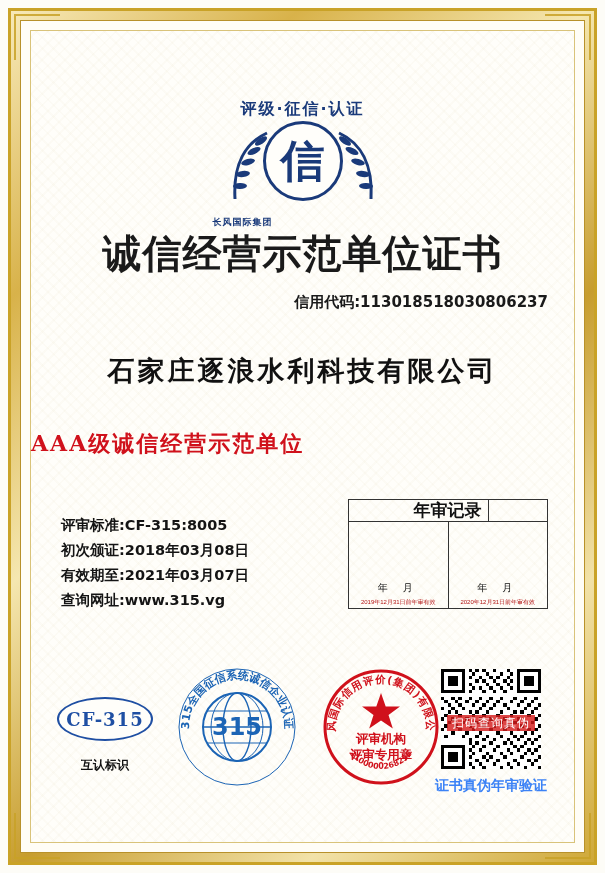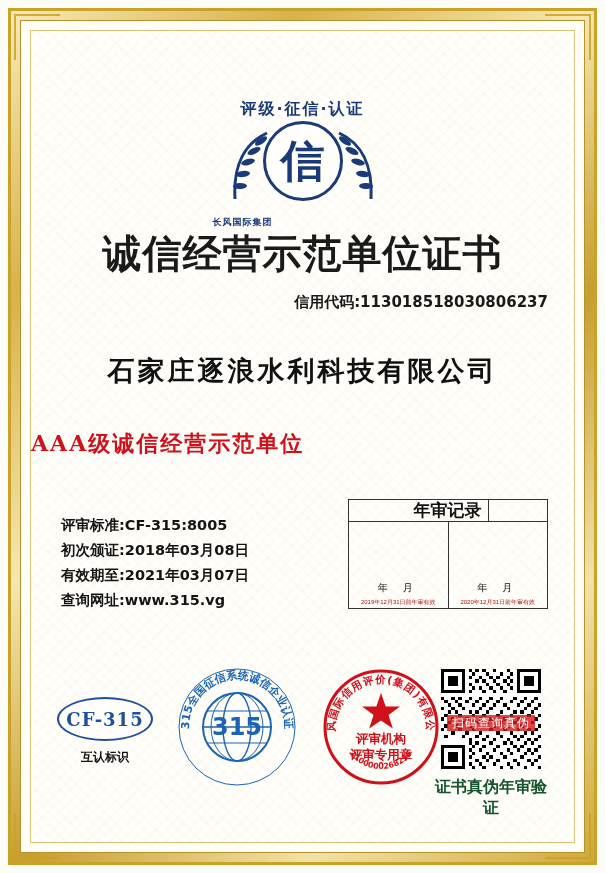--- a/index.html
+++ b/index.html
@@ -225,21 +225,21 @@
     border-radius: 50%;
     margin: 0 auto;
     display: flex; align-items: center; justify-content: center;
     color: #1f4fa3;
     font-family: "DejaVu Serif", "Liberation Serif", serif;
     font-size: 18px; font-weight: bold;
     letter-spacing: 1px;
     background: #fffefa;
   }
   .seal-cf-label {
-    margin-top: 8px; font-size: 12px; color: #111; font-weight: bold;
+    margin-top: 16px; font-size: 12px; color: #111; font-weight: bold;
   }
 
   
   .seal-globe {
     position: absolute; left: 146px; top: 6px;
     width: 120px; height: 120px;
   }
 
   
   .seal-red {
@@ -262,21 +262,21 @@
     height: 16px;
     background: rgba(214,28,28,.82);
     color: #fff;
     font-size: 12px;
     line-height: 16px;
     text-align: center;
     letter-spacing: 1px;
   }
   .qr-label {
     margin-top: 8px;
-    font-size: 16px; color: #14532d; font-weight: bold;
+    font-size: 14px; color: #3b82f6; font-weight: bold;
   }
 </style>
 </head>
 <body>
 
 <div id="certificate">
 
   <div class="frame-outer"></div>
   <div class="frame-mid"></div>
   <div class="frame-inner"></div>

